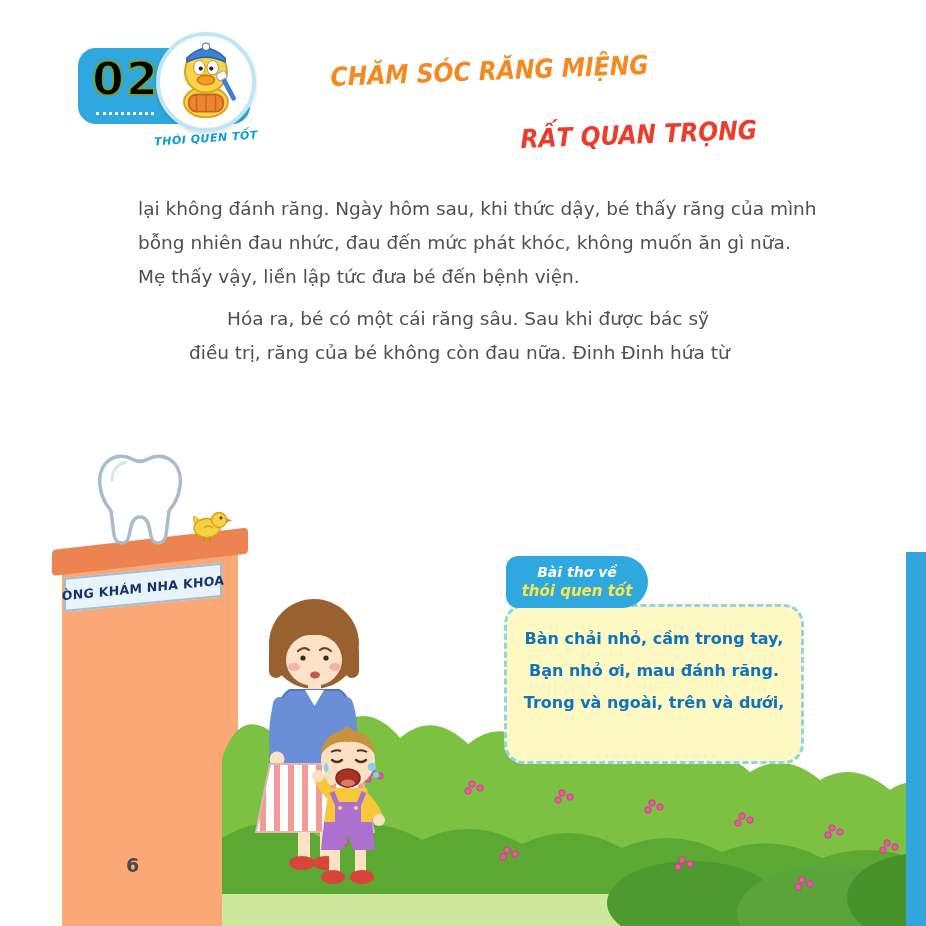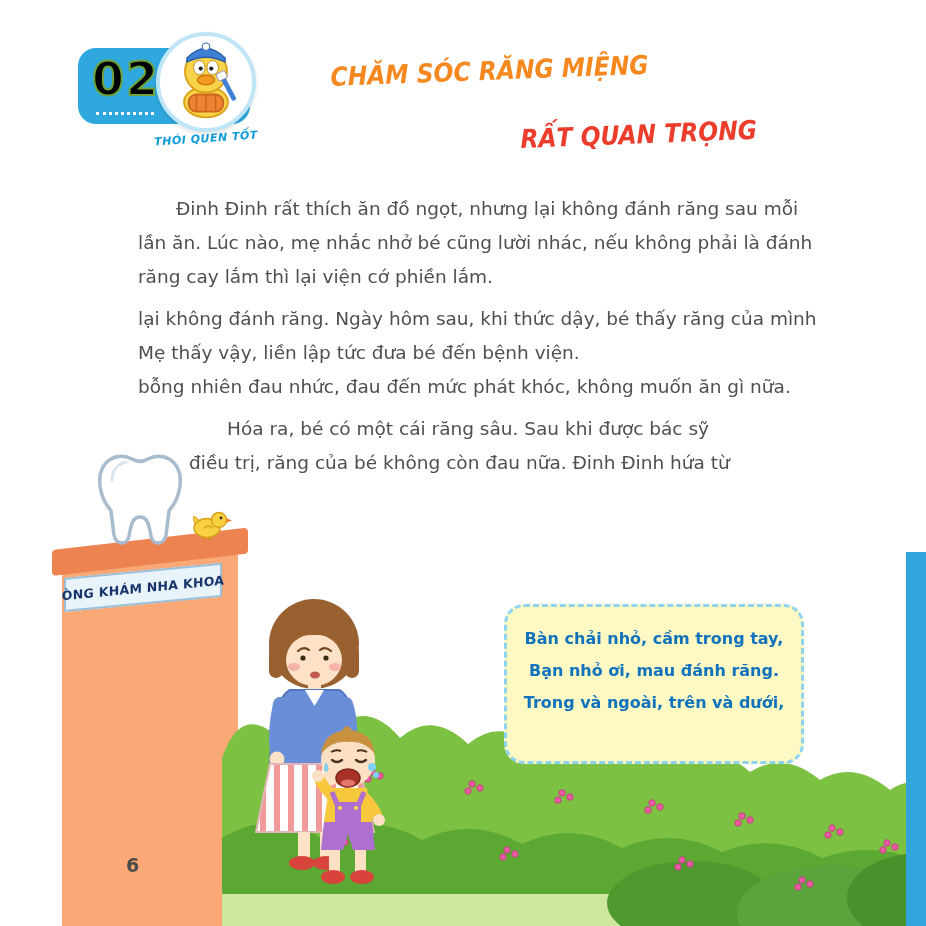--- a/index.html
+++ b/index.html
@@ -233,35 +233,34 @@
       </svg>
     </div>
     <div class="badge-label">THÓI QUEN TỐT</div>
   </div>
 
   <div class="title1">CHĂM SÓC RĂNG MIỆNG</div>
   <div class="title2">RẤT QUAN TRỌNG</div>
 
   <div class="story">
     <div class="para">
-      <span class="line first">Đinh Đinh rất thích ăn đồ ngọt, nhưng lại không đánh răng sau mỗi</span>
-      <span class="line">lần ăn. Lúc nào, mẹ nhắc nhở bé cũng lười nhác, nếu không phải là đánh</span>
-      <span class="line">răng cay lắm thì lại viện cớ phiền lắm.</span>
-    </div>
-    <div class="para">
       <span class="line">lại không đánh răng. Ngày hôm sau, khi thức dậy, bé thấy răng của mình</span>
+      <span class="line">bỗng nhiên đau nhức, đau đến mức phát khóc, không muốn ăn gì nữa.</span>
       <span class="line">Mẹ thấy vậy, liền lập tức đưa bé đến bệnh viện.</span>
-      <span class="line">bỗng nhiên đau nhức, đau đến mức phát khóc, không muốn ăn gì nữa.</span>
     </div>
     <div class="para para3">
       <span class="line first">Hóa ra, bé có một cái răng sâu. Sau khi được bác sỹ</span>
       <span class="line">điều trị, răng của bé không còn đau nữa. Đinh Đinh hứa từ</span>
     </div>
   </div>
 
+  <div class="poem-label">
+    <div class="pl1">Bài thơ về</div>
+    <div class="pl2">thói quen tốt</div>
+  </div>
   <div class="poem-box">
     <div class="poem-line">Bàn chải nhỏ, cầm trong tay,</div>
     <div class="poem-line">Bạn nhỏ ơi, mau đánh răng.</div>
     <div class="poem-line">Trong và ngoài, trên và dưới,</div>
   </div>
 
   <div class="page-num">6</div>
 
 </div>
 

